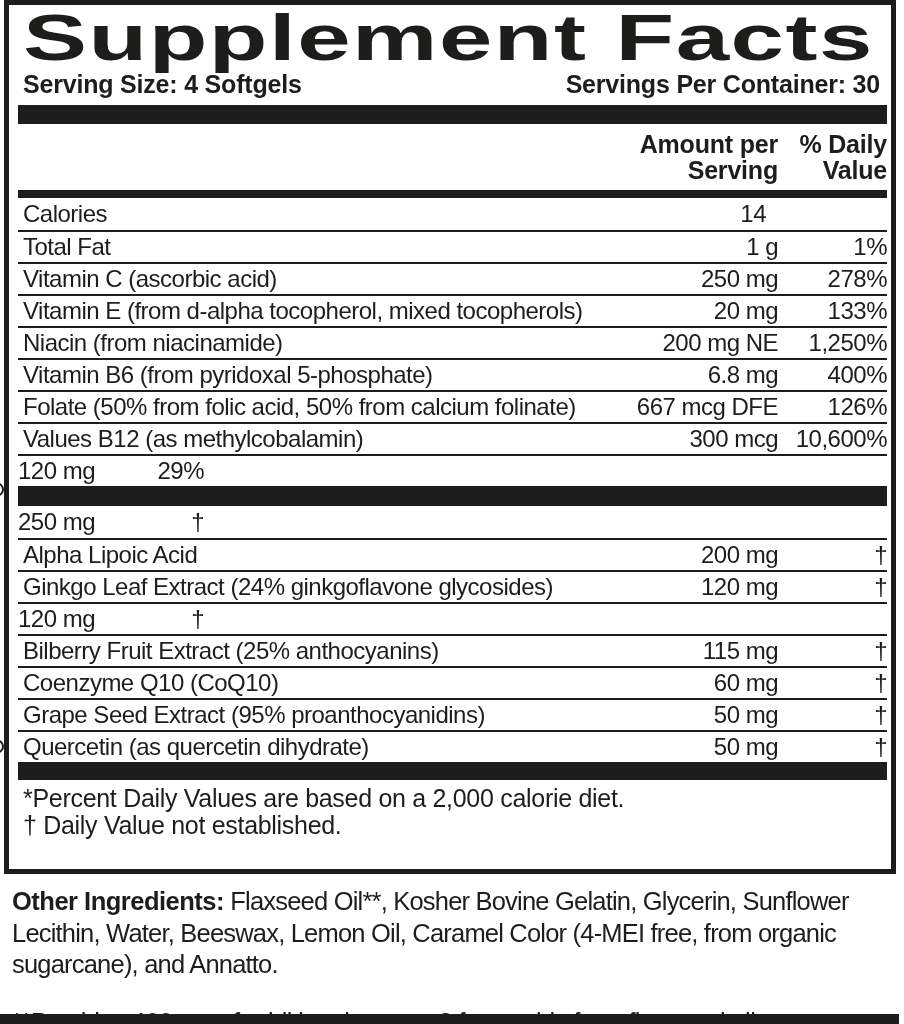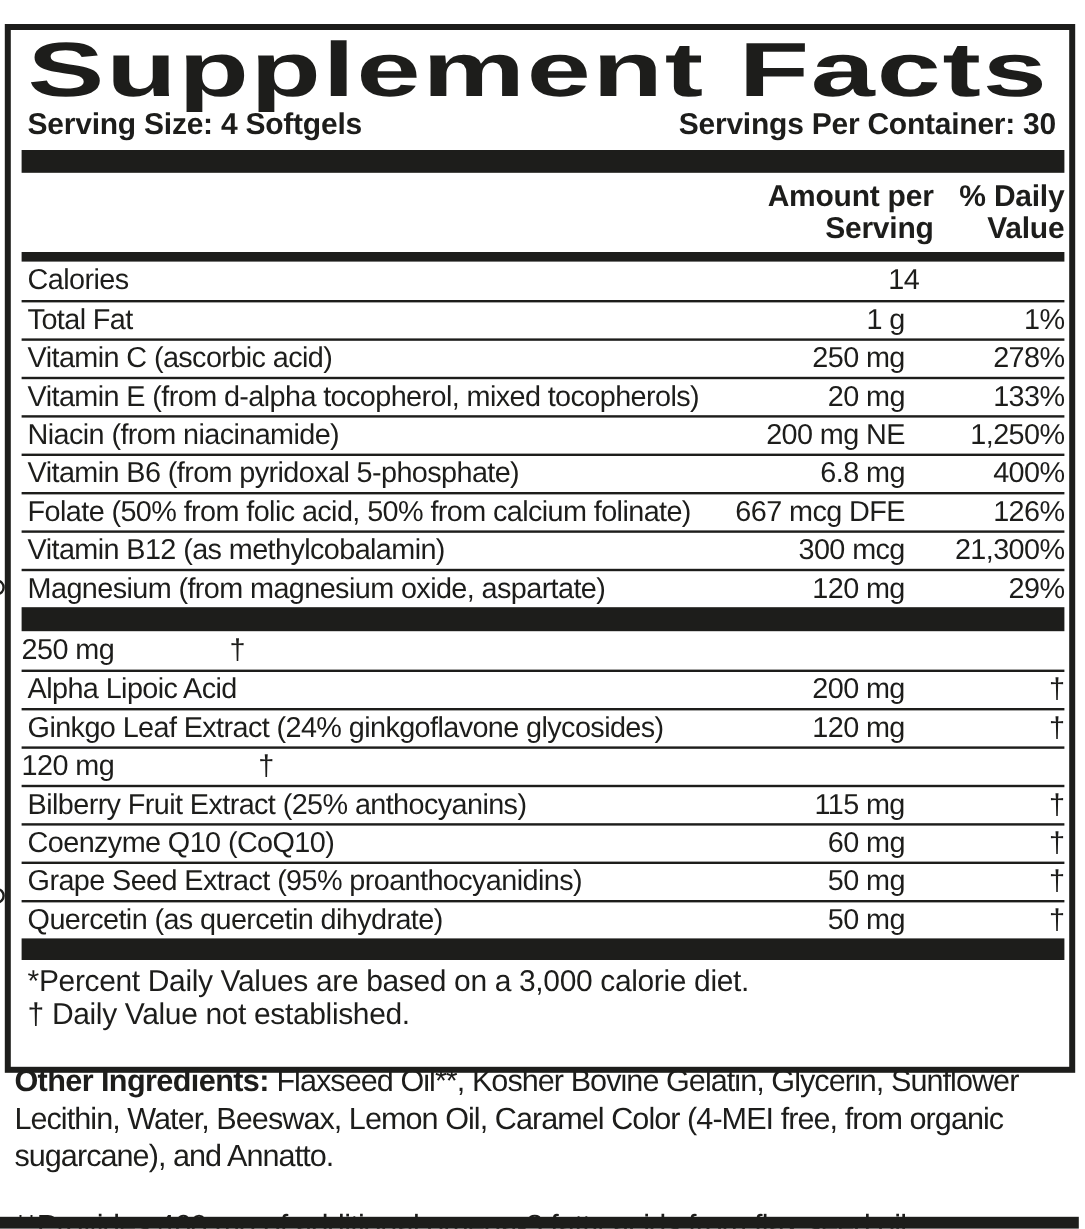--- a/index.html
+++ b/index.html
@@ -1,20 +1,20 @@
 <!DOCTYPE html>
 <html style="--ink: #1d1d1b; --paper: #ffffff;"><head>
 <meta charset="utf-8">
 <style>
   :root { --ink:#1d1d1b; --paper:#ffffff; }
   * { margin:0; padding:0; box-sizing:border-box; }
   html,body { width:904px; height:1024px; overflow:hidden; background:var(--paper);
     font-family:"Liberation Sans", sans-serif; color:var(--ink); position:relative; }
 
-  .facts-box { position:absolute; left:4px; top:20px; width:892px; height:874px;
+  .facts-box { position:absolute; left:4px; top:0; width:892px; height:874px;
     border:5px solid var(--ink); background:var(--paper); }
 
   .title { margin:2px 0 0 14px; font-size:64px; font-weight:bold; line-height:62px;
     letter-spacing:1px; white-space:nowrap; transform:scaleX(1.5); transform-origin:0 50%; }
 
   .serving-row { display:flex; justify-content:space-between; align-items:flex-start;
     font-weight:bold; font-size:25px; line-height:26px; margin:2px 11px 0 14px; letter-spacing:-0.2px; }
 
   .bar { background:var(--ink); margin:0 4px 0 9px; }
   .bar.b1 { height:19px; margin-top:8px; }
@@ -22,21 +22,21 @@
   .bar.b3 { height:20px; }
   .bar.b4 { height:18px; }
 
   .col-header { display:flex; justify-content:flex-end; margin:7px 4px 0 9px;
     font-weight:bold; font-size:25px; line-height:26px; text-align:right; letter-spacing:-0.2px; }
   .col-header .h-amt { white-space:pre-line; }
   .col-header .h-dv  { width:109px; white-space:pre-line; }
 
   .rows { margin:0 4px 0 9px; }
   .row { display:flex; align-items:center; height:32px; font-size:24px; letter-spacing:-0.5px; }
-  .row + .row { border-top:2px solid var(--ink);gap:24px; }
+  .row + .row { border-top:2px solid var(--ink); }
   .row .nm  { flex:1; padding-left:5px; white-space:nowrap; }
   .row .amt { text-align:center; white-space:nowrap; }
   .row .dv  { width:109px; text-align:right; white-space:nowrap; }
   .row.no-dv .amt { padding-right:12px; }
 
   .footnotes { margin:5px 4px 0 14px; font-size:25px; line-height:27px; letter-spacing:-0.3px; }
 
   .below { position:absolute; left:12px; top:886px; width:882px; }
   .other { font-size:25.5px; line-height:31.5px; letter-spacing:-0.8px; }
   .other b { letter-spacing:-0.5px;margin-top:42px; }
@@ -100,26 +100,25 @@
         <span class="nm">Vitamin B6 (from pyridoxal 5-phosphate)</span>
         <span class="amt">6.8 mg</span>
         <span class="dv">400%</span>
       </div>
       <div class="row">
         <span class="nm">Folate (50% from folic acid, 50% from calcium folinate)</span>
         <span class="amt">667 mcg DFE</span>
         <span class="dv">126%</span>
       </div>
       <div class="row">
-        <span class="nm">Vitamin B12 (as methylcobalamin)</span>
+        <span class="nm">Values B12 (as methylcobalamin)</span>
         <span class="amt">300 mcg</span>
-        <span class="dv">21,300%</span>
+        <span class="dv">10,600%</span>
       </div>
       <div class="row">
-        <span class="nm">Magnesium (from magnesium oxide, aspartate)</span>
         <span class="amt">120 mg</span>
         <span class="dv">29%</span>
       </div>
     </div>
 
   <div class="bar b3"></div>
 
   <div class="rows">
       <div class="row">
         <span class="amt">250 mg</span>
@@ -157,21 +156,21 @@
       <div class="row">
         <span class="nm">Quercetin (as quercetin dihydrate)</span>
         <span class="amt">50 mg</span>
         <span class="dv">†</span>
       </div>
     </div>
 
   <div class="bar b4"></div>
 
   <div class="footnotes">
-    <div>*Percent Daily Values are based on a 3,000 calorie diet.</div>
+    <div>*Percent Daily Values are based on a 2,000 calorie diet.</div>
     <div>† Daily Value not established.</div>
   </div>
 </div>
 
 <div class="below">
   <p class="other"><b>Other Ingredients:</b><span> Flaxseed Oil**, Kosher Bovine Gelatin, Glycerin, Sunflower Lecithin, Water, Beeswax, Lemon Oil, Caramel Color (4-MEI free, from organic sugarcane), and Annatto.</span></p>
   <p class="flax">**Provides 460 mg of additional omega-3 fatty acids from flax seed oil.</p>
 </div>
 
 <div class="edge-artifact ea1"></div>

